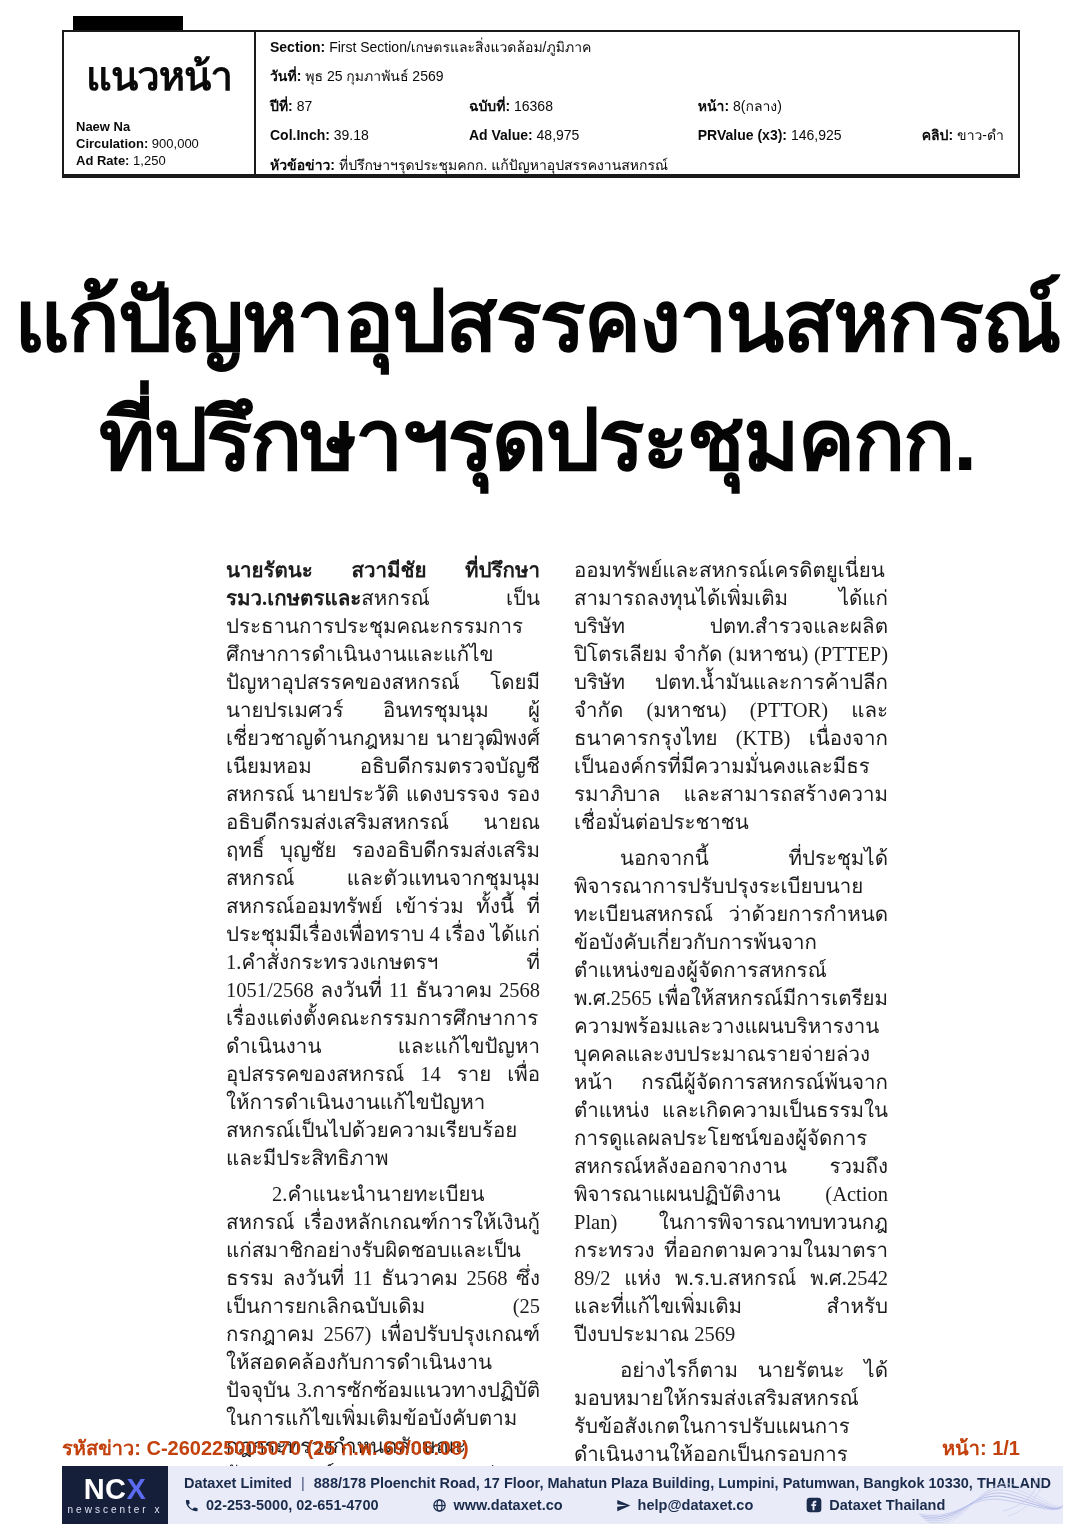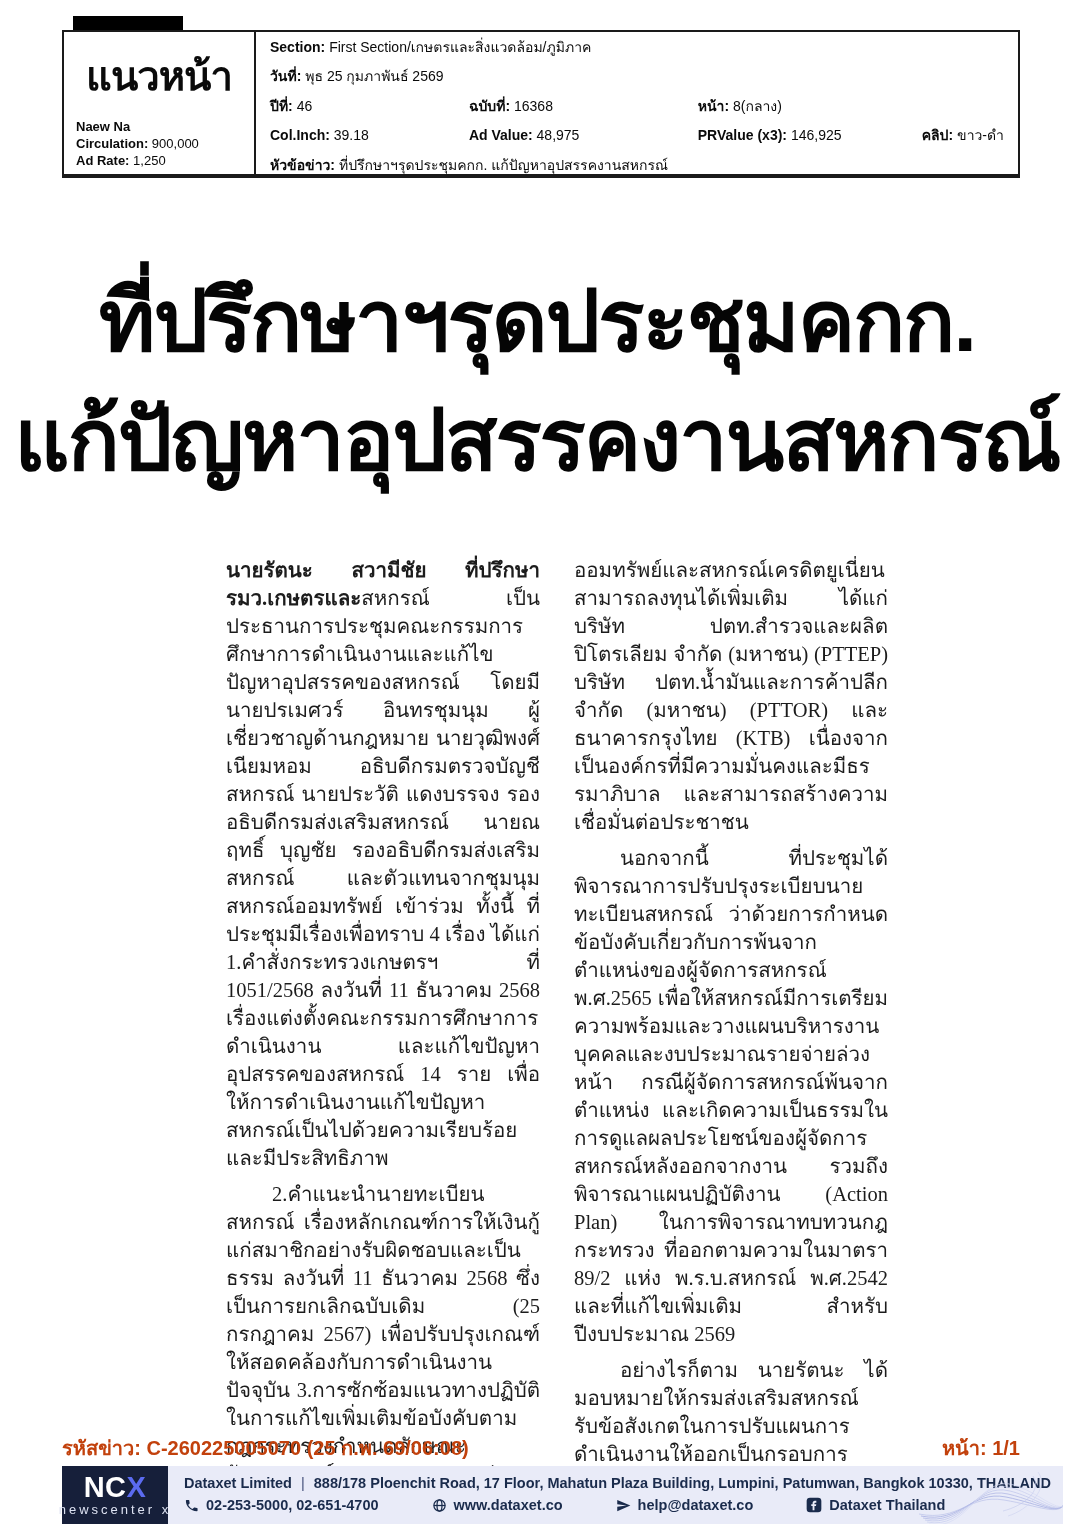--- a/index.html
+++ b/index.html
@@ -95,21 +95,21 @@
   }
   .ncx-logo {
     width: 106px; height: 58px;
     background: #161f3a;
     display: flex; flex-direction: column;
     align-items: center; justify-content: center;
     flex-shrink: 0;
   }
   .ncx-text { font-size: 29px; font-weight: 700; color: #ffffff; line-height: 1; letter-spacing: 0.5px; }
   .ncx-text .x { color: #5b6bf0; }
-  .ncx-sub { font-size: 13px; letter-spacing: 3px; color: #dde2f2; white-space: nowrap; }
+  .ncx-sub { font-size: 10px; letter-spacing: 3px; color: #dde2f2; white-space: nowrap; }
   .bar-info {
     flex: 1; height: 58px;
     background: #e9ebf8;
     color: #1a2b4c;
     padding: 9px 0 0 16px;
     position: relative;
     overflow: hidden;
   }
   .bar-line1 { font-size: 14.5px; font-weight: 700; white-space: nowrap; }
   .bar-sep { margin: 0 9px; font-weight: 400; color: #44507a; }
@@ -137,39 +137,39 @@
     <div class="logo-meta"><b>Ad Rate:</b> <span>1,250</span></div>
   </div>
   <div class="data-cell">
     <div class="meta-row">
       <b>Section:</b> <span>First Section/เกษตรและสิ่งแวดล้อม/ภูมิภาค</span>
     </div>
     <div class="meta-row">
       <b>วันที่:</b> <span>พุธ 25 กุมภาพันธ์ 2569</span>
     </div>
     <div class="meta-row">
-      <span class="meta-col w1"><b>ปีที่:</b> <span>46</span></span>
+      <span class="meta-col w1"><b>ปีที่:</b> <span>87</span></span>
       <span class="meta-col w2"><b>ฉบับที่:</b> <span>16368</span></span>
       <span class="meta-col"><b>หน้า:</b> <span>8(กลาง)</span></span>
     </div>
     <div class="meta-row">
       <span class="meta-col w1"><b>Col.Inch:</b> <span>39.18</span></span>
       <span class="meta-col w2"><b>Ad Value:</b> <span>48,975</span></span>
       <span class="meta-col w3"><b>PRValue (x3):</b> <span>146,925</span></span>
       <span class="meta-col"><b>คลิป:</b> <span>ขาว-ดำ</span></span>
     </div>
     <div class="meta-row">
       <b>หัวข้อข่าว:</b> <span>ที่ปรึกษาฯรุดประชุมคกก. แก้ปัญหาอุปสรรคงานสหกรณ์</span>
     </div>
   </div>
 </div>
 
 <div class="headline">
+  <div>แก้ปัญหาอุปสรรคงานสหกรณ์</div>
   <div>ที่ปรึกษาฯรุดประชุมคกก.</div>
-  <div>แก้ปัญหาอุปสรรคงานสหกรณ์</div>
 </div>
 
 <div class="article">
   <div class="col">
     <p><span class="lead-bold">นายรัตนะ สวามีชัย ที่ปรึกษา รมว.เกษตรและ</span><span>สหกรณ์ เป็นประธานการประชุมคณะกรรมการศึกษาการดำเนินงานและแก้ไขปัญหาอุปสรรคของสหกรณ์ โดยมีนายปรเมศวร์ อินทรชุมนุม ผู้เชี่ยวชาญด้านกฎหมาย นายวุฒิพงศ์ เนียมหอม อธิบดีกรมตรวจบัญชีสหกรณ์ นายประวัติ แดงบรรจง รองอธิบดีกรมส่งเสริมสหกรณ์ นายณฤทธิ์ บุญชัย รองอธิบดีกรมส่งเสริมสหกรณ์ และตัวแทนจากชุมนุมสหกรณ์ออมทรัพย์ เข้าร่วม ทั้งนี้ ที่ประชุมมีเรื่องเพื่อทราบ 4 เรื่อง ได้แก่ 1.คำสั่งกระทรวงเกษตรฯ ที่ 1051/2568 ลงวันที่ 11 ธันวาคม 2568 เรื่องแต่งตั้งคณะกรรมการศึกษาการดำเนินงาน และแก้ไขปัญหาอุปสรรคของสหกรณ์ 14 ราย เพื่อให้การดำเนินงานแก้ไขปัญหาสหกรณ์เป็นไปด้วยความเรียบร้อยและมีประสิทธิภาพ</span></p>
     <p class="indent">2.คำแนะนำนายทะเบียนสหกรณ์ เรื่องหลักเกณฑ์การให้เงินกู้แก่สมาชิกอย่างรับผิดชอบและเป็นธรรม ลงวันที่ 11 ธันวาคม 2568 ซึ่งเป็นการยกเลิกฉบับเดิม (25 กรกฎาคม 2567) เพื่อปรับปรุงเกณฑ์ให้สอดคล้องกับการดำเนินงานปัจจุบัน 3.การซักซ้อมแนวทางปฏิบัติในการแก้ไขเพิ่มเติมข้อบังคับตามกฎกระทรวงกำหนดลักษณะวัตถุประสงค์ และขอบเขตแห่งการดำเนินกิจการของสหกรณ์แต่ละประเภทที่จะรับจดทะเบียน พ.ศ. 2567 โดยมีการออกหนังสือแจ้งแนวทางปฏิบัติไปยังจังหวัดต่างๆ เมื่อวันที่ 26 พฤศจิกายน 2568 และ 4.การออกประกาศกระทรวงฯ เพื่อกำหนด “หลักทรัพย์ที่ออกโดยรัฐวิสาหกิจอื่น” ที่สหกรณ์</p>
   </div>
   <div class="col">
     <p>ออมทรัพย์และสหกรณ์เครดิตยูเนี่ยนสามารถลงทุนได้เพิ่มเติม ได้แก่ บริษัท ปตท.สำรวจและผลิตปิโตรเลียม จำกัด (มหาชน) (PTTEP) บริษัท ปตท.น้ำมันและการค้าปลีก จำกัด (มหาชน) (PTTOR) และธนาคารกรุงไทย (KTB) เนื่องจากเป็นองค์กรที่มีความมั่นคงและมีธรรมาภิบาล และสามารถสร้างความเชื่อมั่นต่อประชาชน</p>
     <p class="indent">นอกจากนี้ ที่ประชุมได้พิจารณาการปรับปรุงระเบียบนายทะเบียนสหกรณ์ ว่าด้วยการกำหนดข้อบังคับเกี่ยวกับการพ้นจากตำแหน่งของผู้จัดการสหกรณ์ พ.ศ.2565 เพื่อให้สหกรณ์มีการเตรียมความพร้อมและวางแผนบริหารงานบุคคลและงบประมาณรายจ่ายล่วงหน้า กรณีผู้จัดการสหกรณ์พ้นจากตำแหน่ง และเกิดความเป็นธรรมในการดูแลผลประโยชน์ของผู้จัดการสหกรณ์หลังออกจากงาน รวมถึงพิจารณาแผนปฏิบัติงาน (Action Plan) ในการพิจารณาทบทวนกฎกระทรวง ที่ออกตามความในมาตรา 89/2 แห่ง พ.ร.บ.สหกรณ์ พ.ศ.2542 และที่แก้ไขเพิ่มเติม สำหรับปีงบประมาณ 2569</p>

